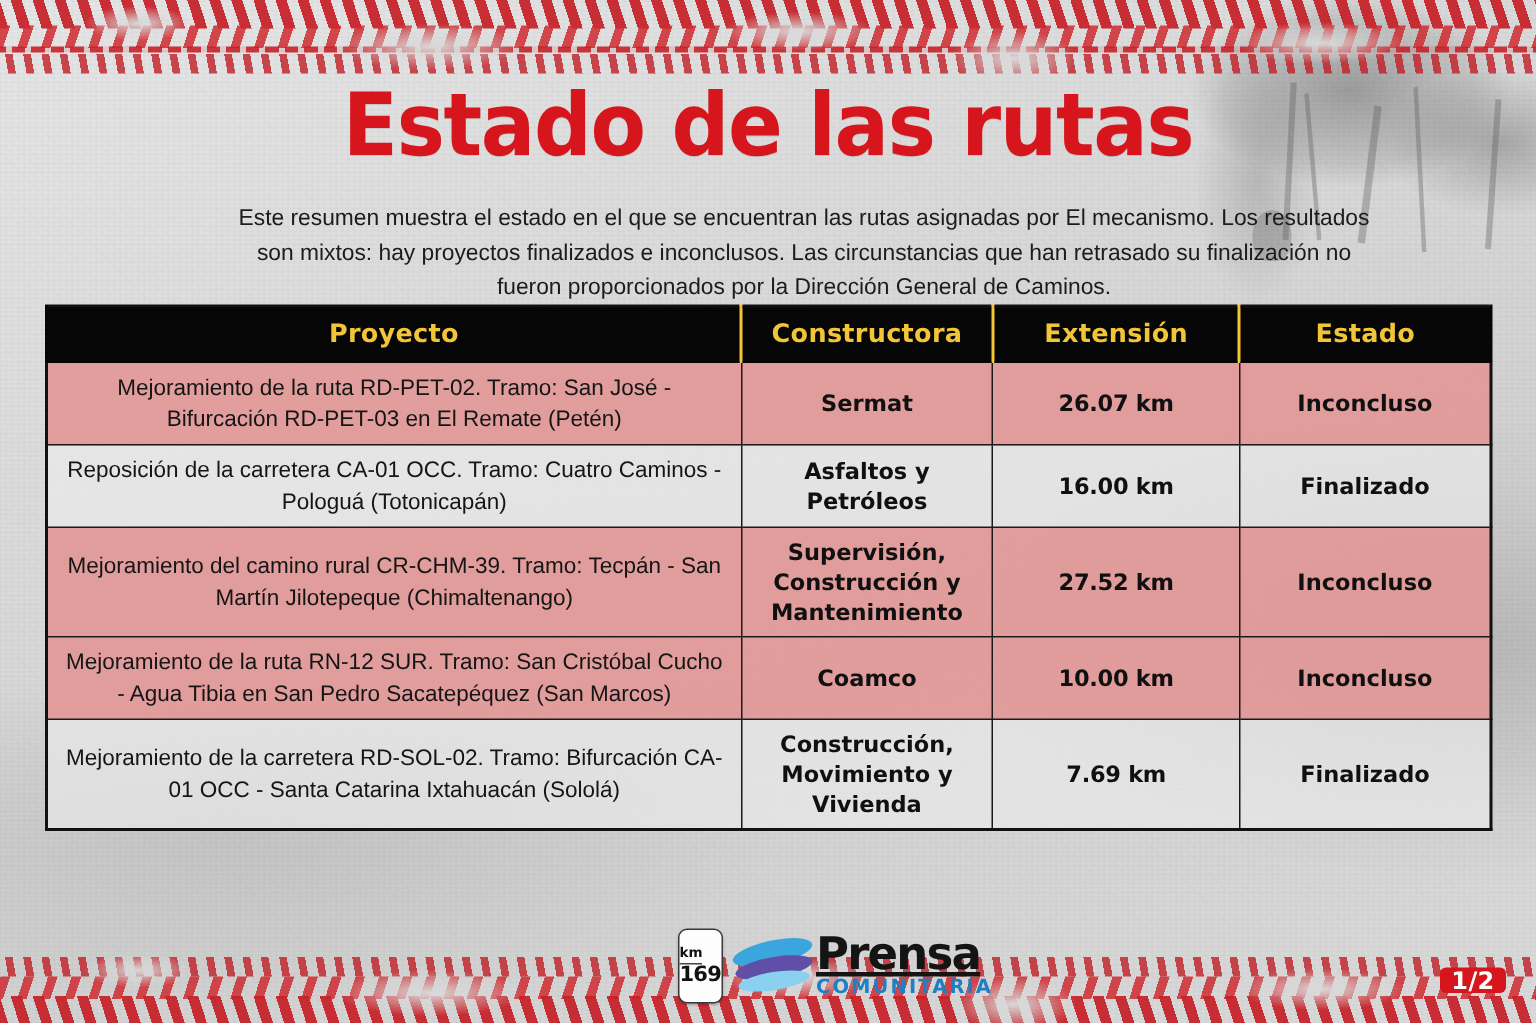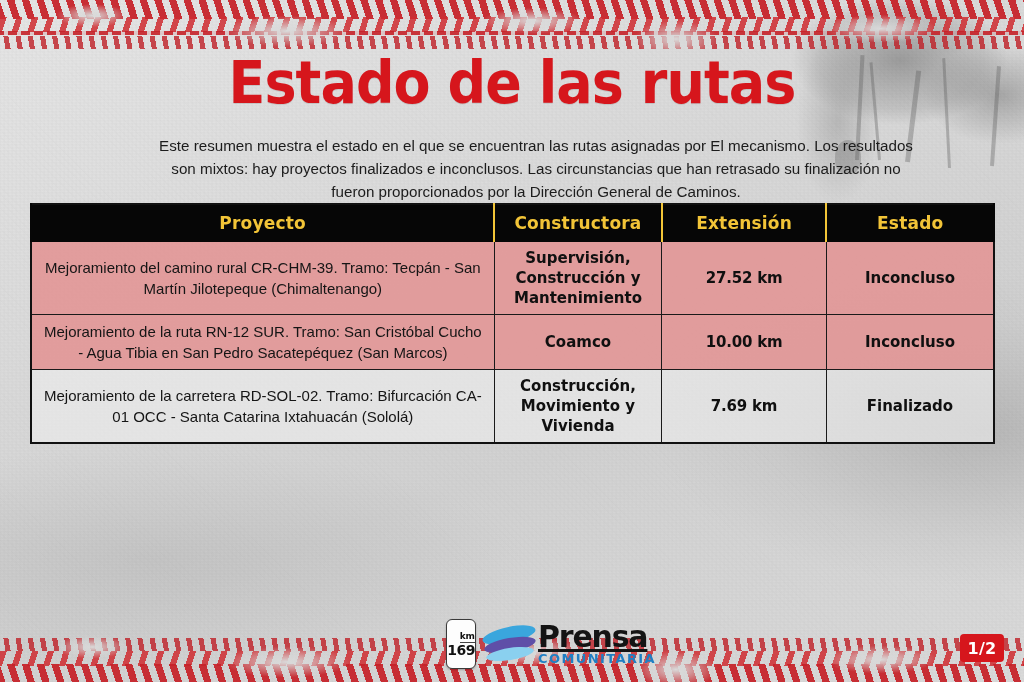--- a/index.html
+++ b/index.html
@@ -154,22 +154,23 @@
 
   
   .footer{position:absolute;left:0;right:0;bottom:0;height:72px;}
   .logo{
     position:absolute;left:446px;bottom:14px;
     display:flex;align-items:center;gap:6px;height:48px;
   }
   .km-sign{
     position:relative;width:28px;height:48px;border-radius:6px;
     background:#fdfdfd;border:1.6px solid #3a3a3a;
-    display:flex;flex-direction:column;align-items:flex-end;justify-content:center;
+    display:flex;flex-direction:column;align-items:flex-start;justify-content:center;
     box-shadow:0 1px 2px rgba(0,0,0,.25);
+    margin-left:6px;
   }
   .km-sign .km-lbl{
     font-family:"DejaVu Sans",sans-serif;
     font-size:9px;font-weight:bold;color:#111;line-height:9px;
     border-bottom:1.2px solid #444;padding-bottom:1px;margin-bottom:1px;
   }
   .km-sign .km-num{
     font-family:"DejaVu Sans",sans-serif;
     font-size:14px;font-weight:bold;color:#111;line-height:13px;
     letter-spacing:-.5px;
@@ -187,21 +188,21 @@
     text-decoration:underline;
   }
   .brand .b2{
     font-family:"DejaVu Sans",sans-serif;
     font-size:13px;line-height:14px;font-weight:bold;color:#1f7fc4;
     letter-spacing:1.4px;
   }
   .pager{
     position:absolute;right:20px;bottom:20px;
     background:#d6161c;color:#fff;border-radius:4px;
-    width:44px;height:28px;
+    width:44px;height:17px;
     display:flex;align-items:center;justify-content:center;
     font-family:"DejaVu Sans",sans-serif;
     font-size:16px;font-weight:bold;letter-spacing:.3px;
   }
 </style>
 </head>
 <body>
 
 <div class="bg-root">
   <div class="bg-photo">
@@ -243,20 +244,32 @@
     </colgroup>
     <thead>
       <tr>
         <th>Proyecto</th>
         <th>Constructora</th>
         <th>Extensión</th>
         <th>Estado</th>
       </tr>
     </thead>
     <tbody>
+      <tr class="row-pink">
+        <td class="cell-proj">Mejoramiento de la ruta RD-PET-02. Tramo: San José - Bifurcación RD-PET-03 en El Remate (Petén)</td>
+        <td class="cell-cons">Sermat</td>
+        <td class="cell-ext">26.07 km</td>
+        <td class="cell-est">Inconcluso</td>
+      </tr>
+      <tr class="row-light">
+        <td class="cell-proj">Reposición de la carretera CA-01 OCC. Tramo: Cuatro Caminos - Pologuá (Totonicapán)</td>
+        <td class="cell-cons">Asfaltos y Petróleos</td>
+        <td class="cell-ext">16.00 km</td>
+        <td class="cell-est">Finalizado</td>
+      </tr>
       <tr class="row-pink">
         <td class="cell-proj">Mejoramiento del camino rural CR-CHM-39. Tramo: Tecpán - San Martín Jilotepeque (Chimaltenango)</td>
         <td class="cell-cons">Supervisión, Construcción y Mantenimiento</td>
         <td class="cell-ext">27.52 km</td>
         <td class="cell-est">Inconcluso</td>
       </tr>
       <tr class="row-pink">
         <td class="cell-proj">Mejoramiento de la ruta RN-12 SUR. Tramo: San Cristóbal Cucho - Agua Tibia en San Pedro Sacatepéquez (San Marcos)</td>
         <td class="cell-cons">Coamco</td>
         <td class="cell-ext">10.00 km</td>

